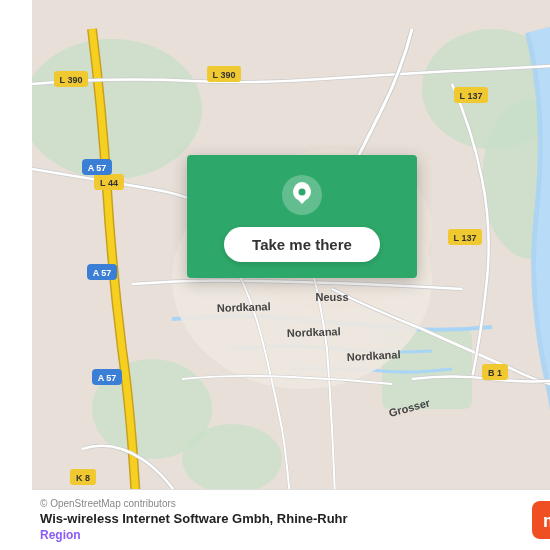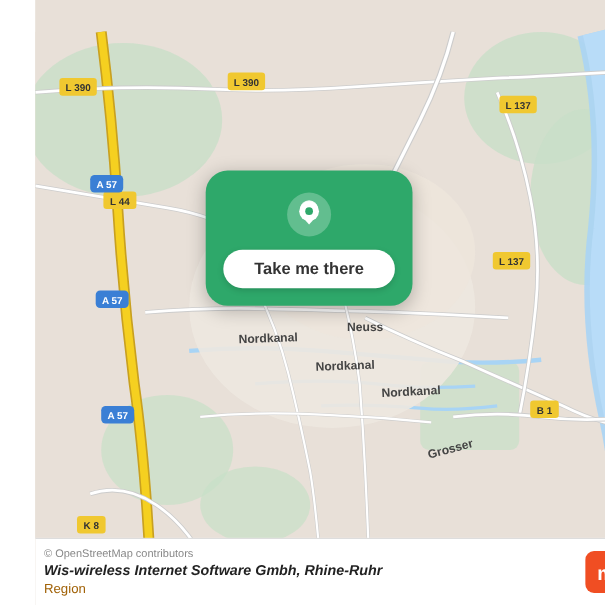--- a/index.html
+++ b/index.html
@@ -25,23 +25,23 @@
       position: absolute;
       top: 0; left: 0;
       width: 100%; height: 100%;
     }
 
     
     #location-card {
       position: absolute;
       top: 155px;
       left: 155px;
-      width: 188px;
+      width: 230px;
       background: #2ea86a;
-      border-radius: 20px;
+      border-radius: 4px;
       display: flex;
       flex-direction: column;
       align-items: center;
       padding: 18px 20px 16px 20px;
       box-shadow: 0 4px 16px rgba(0,0,0,0.25);
       z-index: 10;
     }
 
     #location-pin {
       width: 44px;
@@ -87,26 +87,26 @@
 
     #osm-credit {
       font-size: 10px;
       color: #888;
     }
 
     #location-title {
       font-size: 13px;
       font-weight: bold;
       color: #222;
-      font-style: italic;
     }
 
     #location-subtitle {
       font-size: 12px;
-      color: #a16207;
+      color: #8b5cf6;
+      font-weight: bold;
     }
 
     #moovit-logo {
       display: flex;
       align-items: center;
       gap: 4px;
       flex-shrink: 0;
     }
 
     #moovit-icon {

